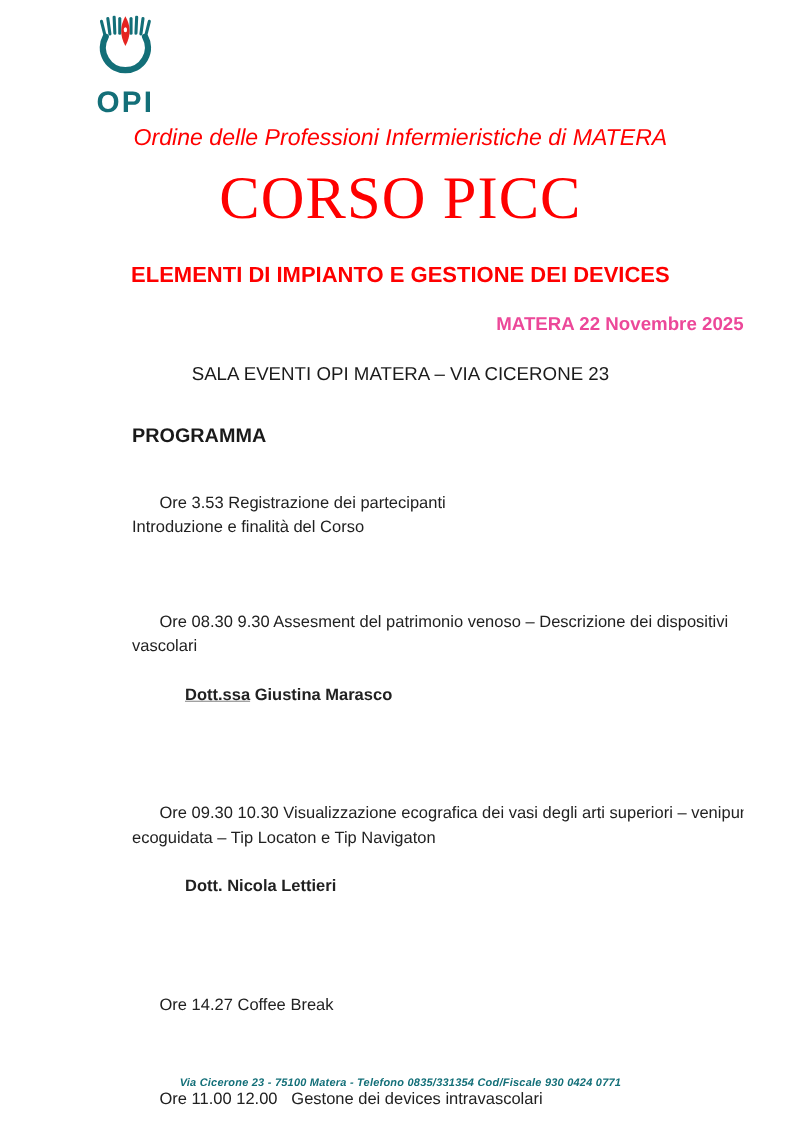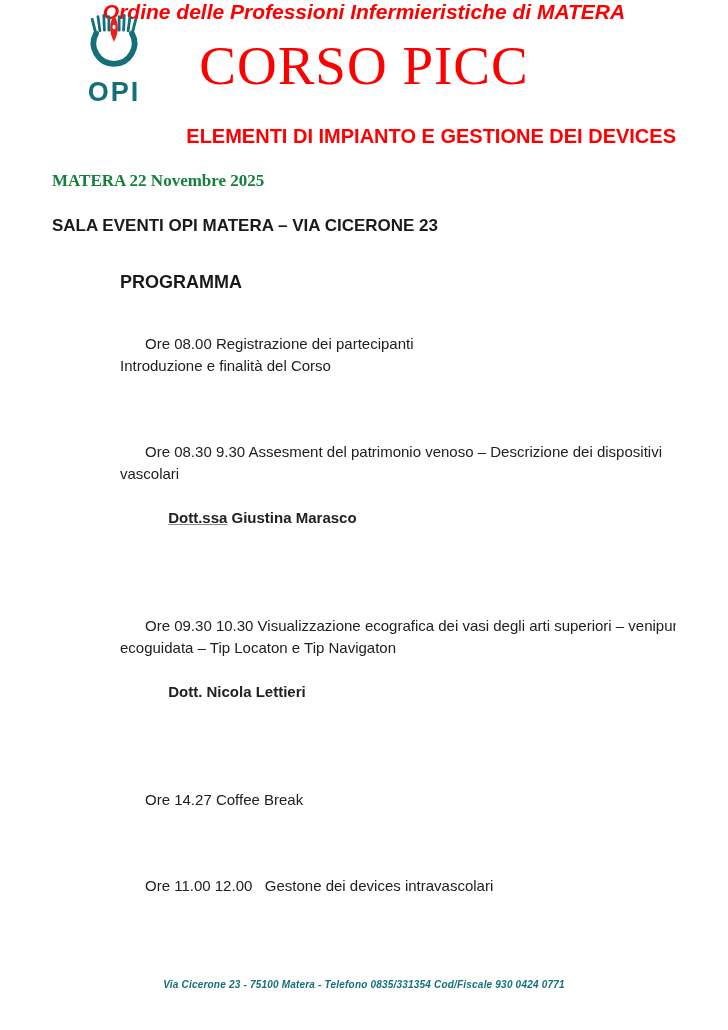--- a/index.html
+++ b/index.html
@@ -21,48 +21,49 @@
   .logo-left  svg { width:64px; height:58px; }
   .logo-right svg { width:54px; height:49px; }
   .logo-text {
     font-weight:bold; letter-spacing:2px; line-height:1.1;
     color:#136f78; margin-top:2px;
   }
   .logo-left  .logo-text { font-size:27px; }
   .logo-right .logo-text { font-size:21px; }
   
   .org-line {
+    padding-top:114px;
     text-align:center;
-    color:#fe0000; font-weight:bold; font-style:italic;
+    color:#fe0000; font-weight:normal; font-style:italic;
     font-size:21px; line-height:1.15;
   }
   .main-title {
     margin-top:12px;
     text-align:center;
     font-family:"Liberation Serif", serif;
     color:#fe0000; font-weight:normal;
     font-size:55px; line-height:1.1;
     letter-spacing:1px;
   }
   .subtitle {
     margin-top:27px;
-    text-align:right;
+    text-align:center;
     color:#fe0000; font-weight:bold;
     font-size:20px; line-height:1.2;
   }
   .date-line {
     margin-top:23px;
-    text-align:left;
-    color:#15803d; font-weight:bold;
-    font-size:17px; line-height:1.2;font-family:Liberation Serif, serif;
+    text-align:right;
+    color:#ec4899; font-weight:bold;
+    font-size:17px; line-height:1.2;
   }
   .venue-line {
     margin-top:25px;
-    text-align:left;
-    color:#1a1a1a; font-weight:bold;
+    text-align:center;
+    color:#1a1a1a; font-weight:normal;
     font-size:17px; line-height:1.2;
   }
   
   .program { margin:36px 48px 0 68px; width:620px; }
   .program-heading {
     font-weight:bold; font-size:18px; color:#1a1a1a;
     margin-bottom:18px;
     margin-top:16px;
   }
   .para {
@@ -131,21 +132,21 @@
   <div class="org-line">Ordine delle Professioni Infermieristiche di MATERA</div>
   <div class="main-title">CORSO PICC</div>
   <div class="subtitle">ELEMENTI DI IMPIANTO E GESTIONE DEI DEVICES</div>
   <div class="date-line">MATERA 22 Novembre 2025</div>
   <div class="venue-line">SALA EVENTI OPI MATERA – VIA CICERONE 23</div>
 
   <div class="program">
     <div class="program-heading">PROGRAMMA</div>
 
     <div class="para">
-      <span>Ore 08.00 Registrazione dei partecipanti
+      <span>Ore 3.53 Registrazione dei partecipanti
 Introduzione e finalità del Corso</span>
     </div>
 
     <div class="para">
       <span>Ore 08.30 9.30 Assesment del patrimonio venoso – Descrizione dei dispositivi
 vascolari</span>
       <div class="para-speaker"><span> </span><span class="u">Dott.ssa</span><span> Giustina Marasco</span></div>
     </div>
 
     <div class="para">

